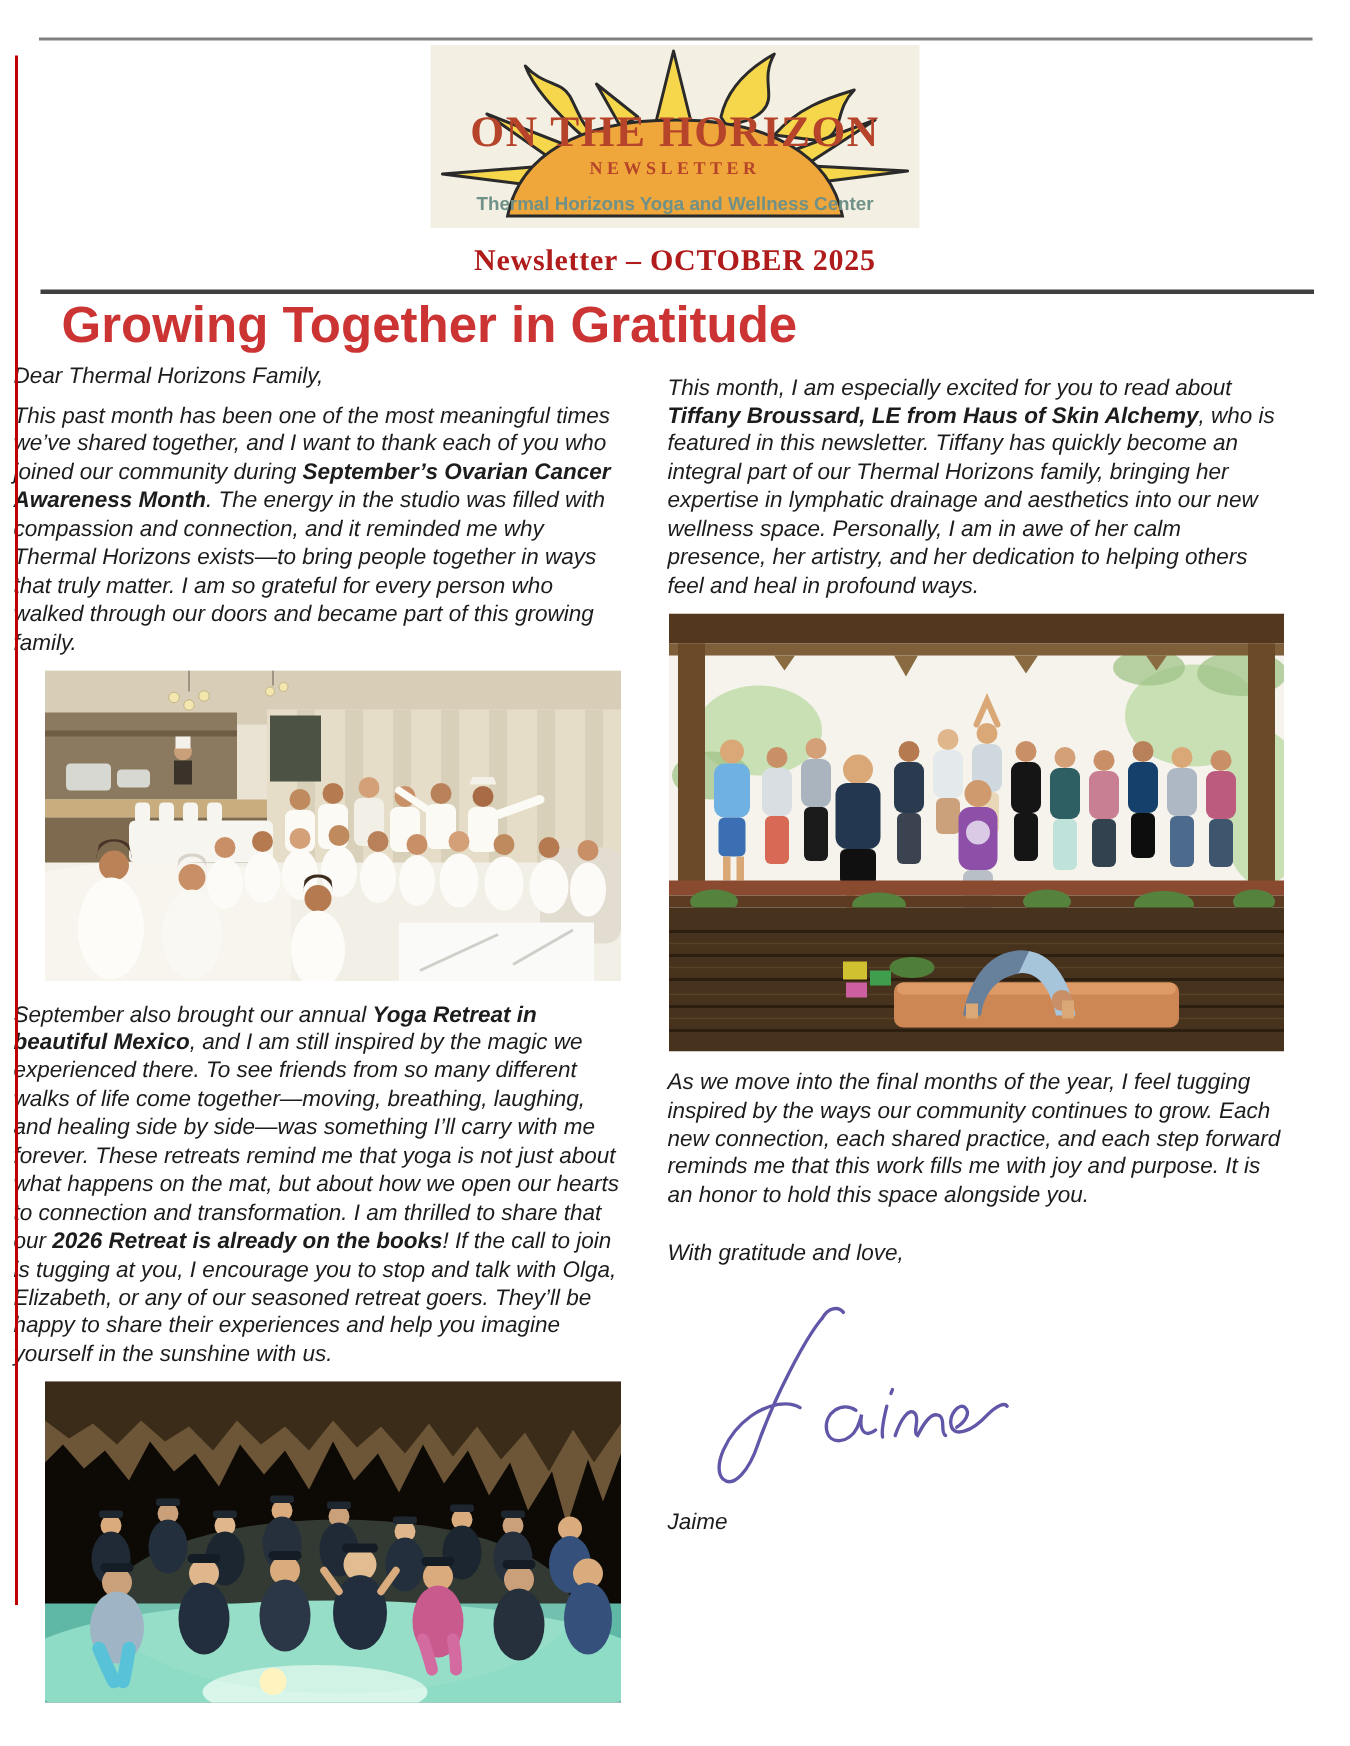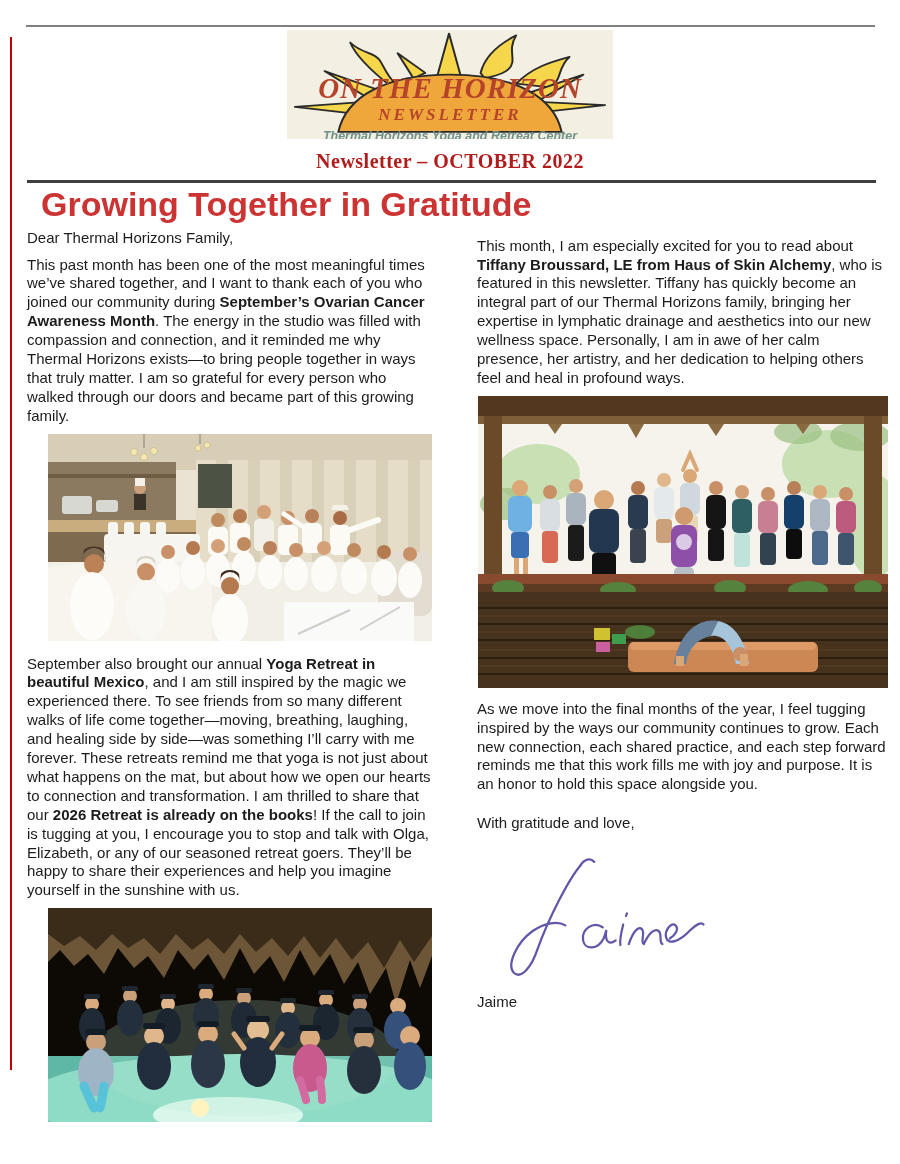--- a/index.html
+++ b/index.html
@@ -8,48 +8,48 @@
   }
   *{margin:0;padding:0;box-sizing:border-box;}
   html,body{background:#ffffff;}
   body{
     width:900px;min-height:1164px;position:relative;
     font-family:"Liberation Sans",sans-serif;font-size:15px;line-height:1.26;color:#1c1c1c;
   }
   .rule-top{position:absolute;left:26px;top:25px;width:849px;height:2px;background:var(--rule-top);}
   .accent-line{position:absolute;left:10px;top:37px;width:2px;height:1033px;background:var(--accent-line);}
   .logo-box{
-    position:relative;width:326px;height:109px;margin:30px auto 4px auto;
-    background:#f3efe3;overflow:hidden;font-style:italic;
+    position:relative;width:326px;height:122px;margin:30px auto 4px auto;
+    background:#f3efe3;overflow:hidden;
   }
   .logo-sun{position:absolute;left:0;top:0;width:100%;height:100%;}
   .logo-title{
     position:absolute;left:0;top:44px;width:100%;text-align:center;
     font-family:"Liberation Serif",serif;font-weight:700;font-size:29px;line-height:1;
     color:var(--logo-text);letter-spacing:1px;white-space:nowrap;
   }
   .logo-subtitle{
     position:absolute;left:0;top:76px;width:100%;text-align:center;
-    font-family:"Liberation Serif",serif;font-weight:700;font-size:17px;line-height:1;
+    font-family:"Liberation Serif",serif;font-weight:700;font-size:12px;line-height:1;
     color:var(--logo-text);letter-spacing:3px;
   }
   .logo-tagline{
     position:absolute;left:0;top:100px;width:100%;text-align:center;
     font-weight:700;font-size:12.5px;line-height:1;color:var(--tagline);
   }
   .date-line{
     margin-top:12px;text-align:center;
     font-family:"Liberation Serif",serif;font-weight:700;font-size:20px;line-height:1;
     color:var(--date);letter-spacing:0.5px;
   }
   .rule-dark{margin:9px auto 0 27px;width:849px;height:3px;background:var(--rule-dark);}
   .headline{
     margin:4px 0 6px 41px;font-weight:700;font-size:34px;line-height:1.05;color:var(--headline);
   }
-  .columns{display:flex;gap:40px;padding-left:27px;}
+  .columns{display:flex;gap:26px;padding-left:9px;font-style:italic;}
   .col{width:410px;}
   .col-right{padding-top:8px;}
   .salutation{margin-bottom:8px;}
   p.body-para{margin-bottom:8px;}
   .photo{display:block;}
   .photo svg{display:block;}
   .photo-1{margin:8px 0 14px 21px;}
   .photo-2{margin:4px 0 0 21px;}
   .photo-3{margin:5px 0 12px 1px;}
   .closing{margin:20px 0 14px 0;}
@@ -74,24 +74,24 @@
       <path d="M152,52 L164,4 L176,52 Z"></path>
       <path d="M196,48 C200,30 214,16 232,6 C222,24 234,34 224,44 C217,51 206,52 200,54 Z"></path>
       <path d="M232,60 C248,42 266,36 286,30 C272,44 280,58 264,64 Z"></path>
       <path d="M240,72 L300,50 L244,86 Z"></path>
       <path d="M244,80 L322,84 L242,94 Z"></path>
     </g>
     <path d="M52,114 C60,74 100,50 165,50 C230,50 270,74 278,114 Z" fill="#efa63a" stroke="#2a2a2a" stroke-width="2"></path>
   </svg>
   <div class="logo-title">ON THE HORIZON</div>
   <div class="logo-subtitle">NEWSLETTER</div>
-  <div class="logo-tagline">Thermal Horizons Yoga and Retreat Center</div>
+  <div class="logo-tagline">Thermal Horizons Yoga and Wellness Center</div>
 </div>
 
-<div class="date-line">Newsletter – OCTOBER 2022</div>
+<div class="date-line">Newsletter – OCTOBER 2025</div>
 <div class="rule-dark"></div>
 
 <h1 class="headline">Growing Together in Gratitude</h1>
 
 <div class="columns">
 
   <div class="col col-left">
     <p class="salutation">Dear Thermal Horizons Family,</p>
     <p class="body-para">This past month has been one of the most meaningful times we’ve shared together, and I want to thank each of you who joined our community during <strong>September’s Ovarian Cancer Awareness Month</strong>. The energy in the studio was filled with compassion and connection, and it reminded me why Thermal Horizons exists—to bring people together in ways that truly matter. I am so grateful for every person who walked through our doors and became part of this growing family.</p>
 

